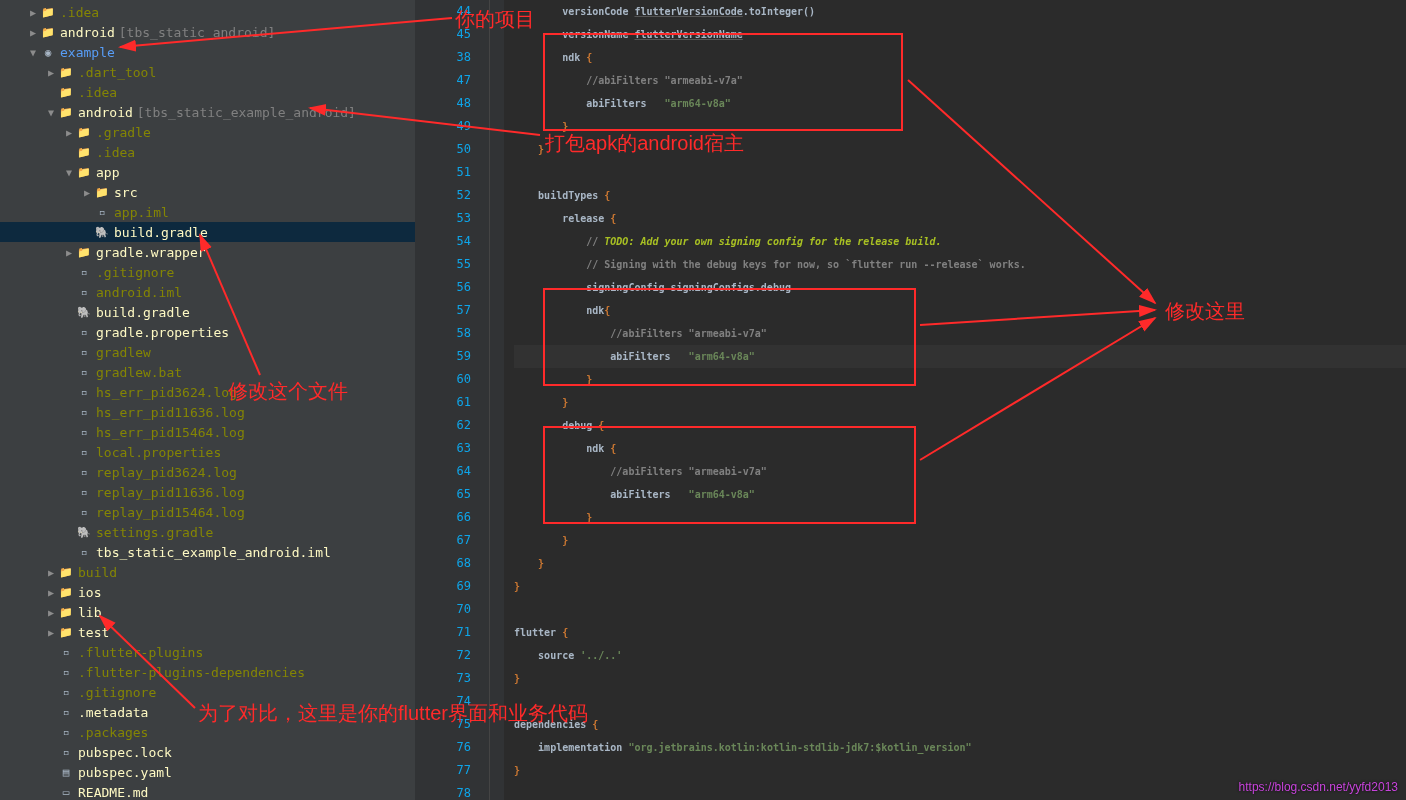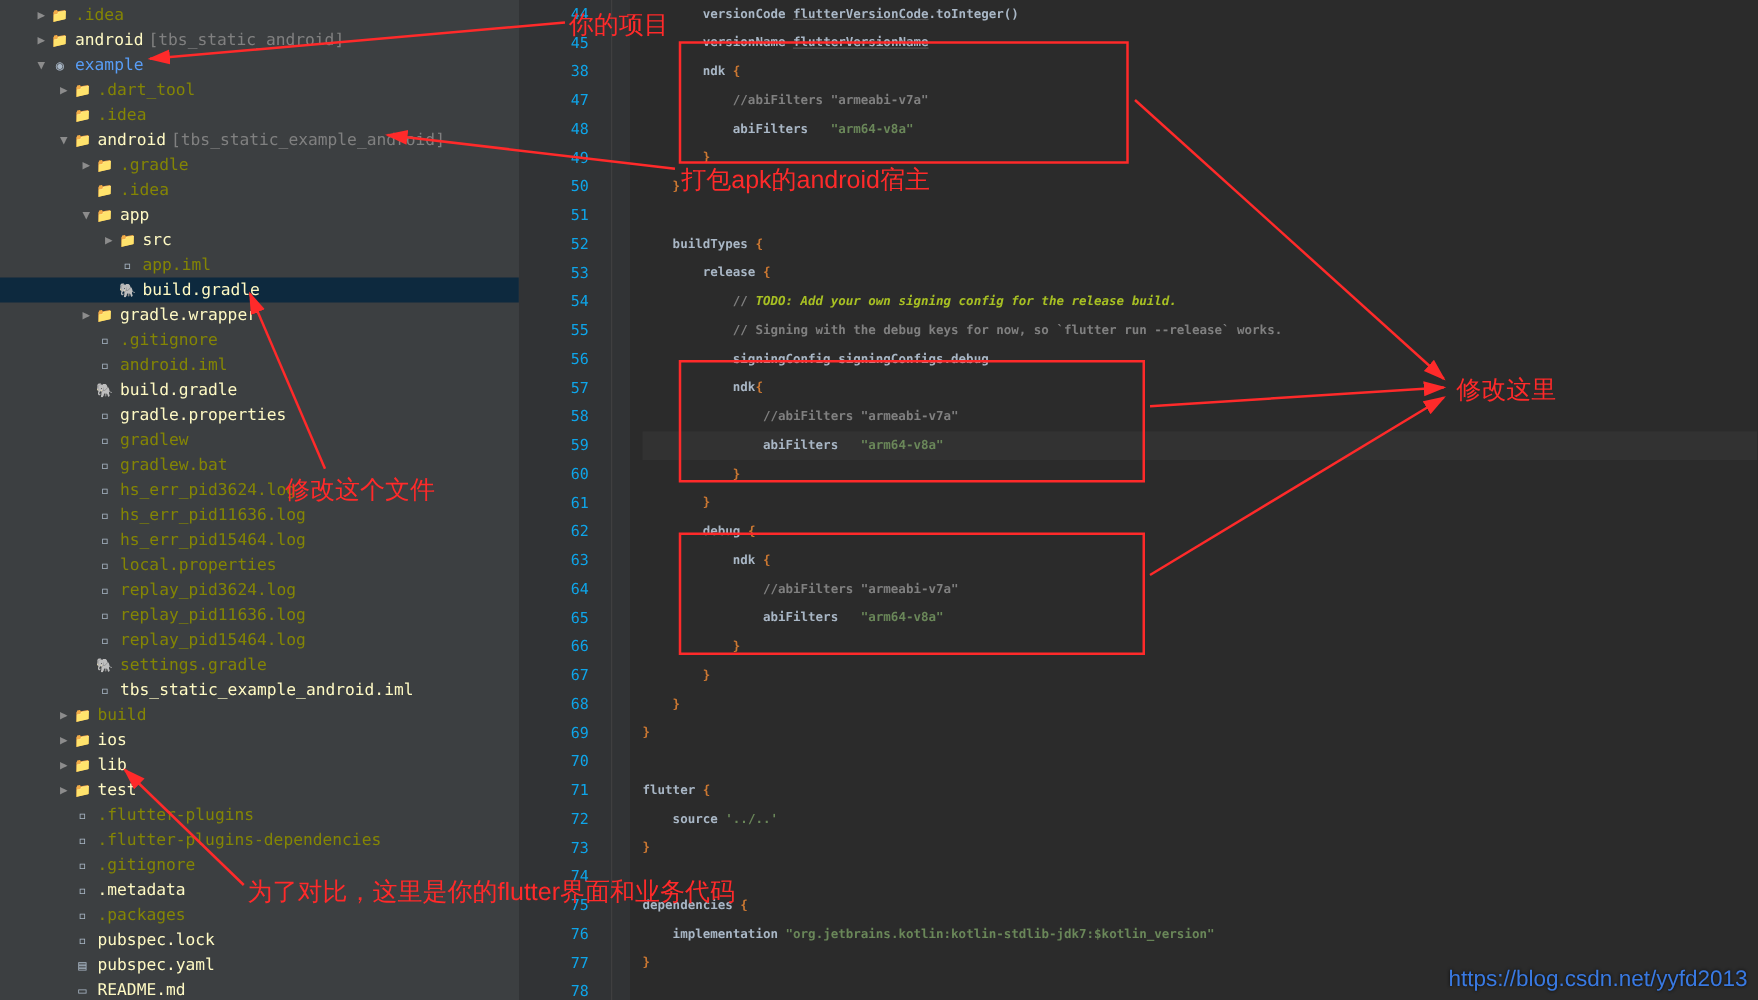--- a/index.html
+++ b/index.html
@@ -110,23 +110,23 @@
   color: #ff2a2a;
   font-family: Liberation Sans, sans-serif;
   font-size: 20px;
   font-weight: 500;
   white-space: nowrap;
 }
 .watermark {
   position: absolute;
   right: 8px;
   bottom: 6px;
-  color: #3b82f6;
+  color: #d946ef;
   font-family: Arial, sans-serif;
-  font-size: 18px;
+  font-size: 12px;
   opacity: .9;
   text-shadow: 0 0 3px #000;
 }
 svg.arrows { position:absolute; inset:0; width:100%; height:100%; }
 </style>
 </head>
 <body>
 
 <div class="container">
 

